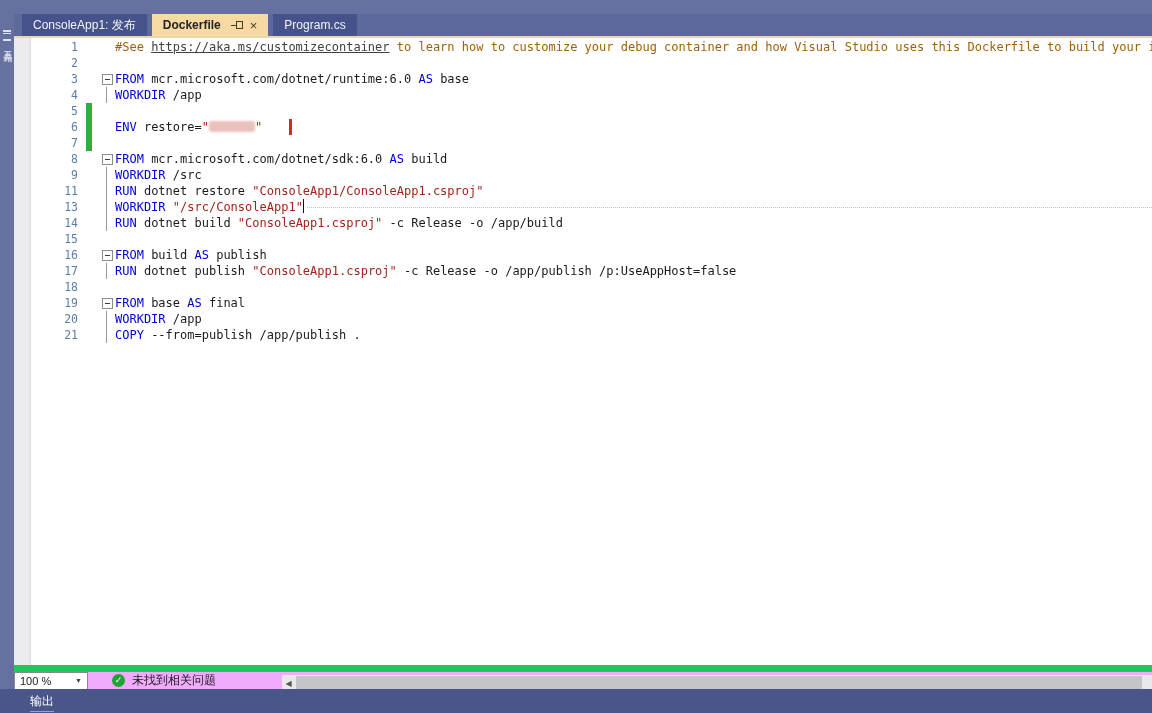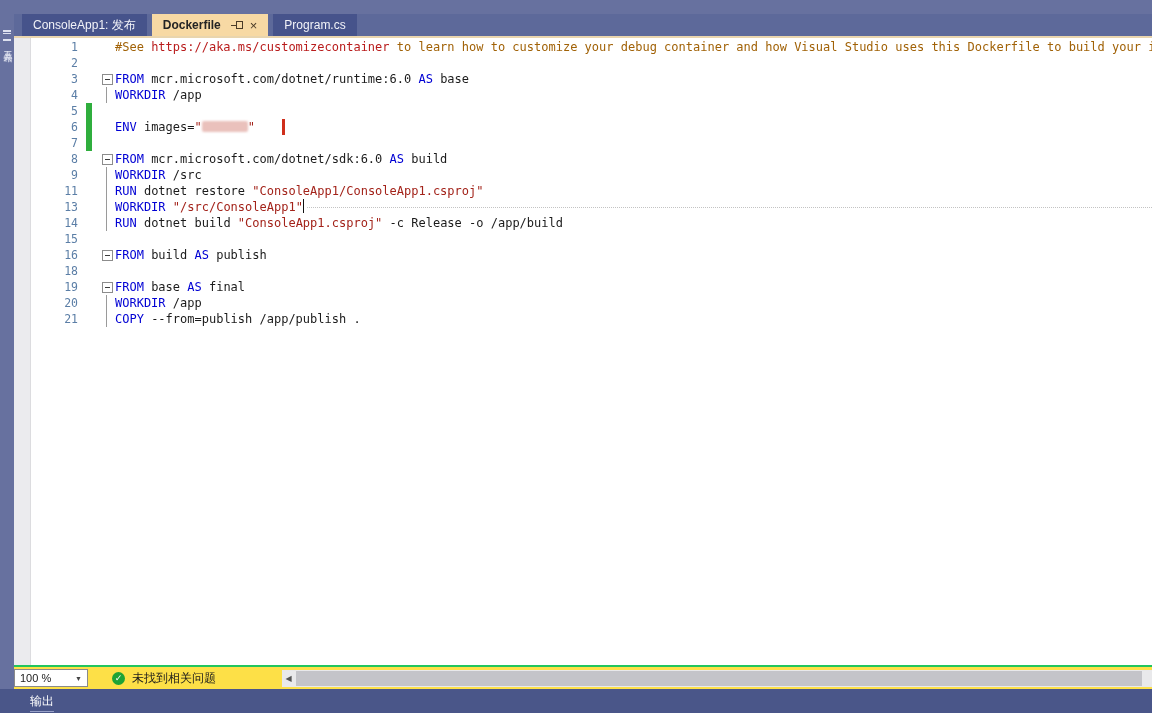--- a/index.html
+++ b/index.html
@@ -39,33 +39,33 @@
   .ln-chg .bar{display:block;width:6px;height:16px;background:#2fae3d;}
   .ln-fold{width:14px;flex:none;position:relative;margin-left:8px;}
   .fm{position:absolute;left:1px;top:3px;width:9px;height:9px;border:1px solid #8c8c8c;background:#fff;box-sizing:content-box;}
   .fm::after{content:"";position:absolute;left:2px;top:4px;width:5px;height:1px;background:#3c3c3c;}
   .fg{position:absolute;left:5px;top:0;width:1px;height:16px;background:#9a9a9a;}
   .ln-code{flex:1;display:flex;min-width:0;overflow:hidden;color:#1b1b1b;}
   .txt{white-space:pre;}
   .sg-kw{color:#0000d4;}
   .sg-str{color:#a3231a;}
   .sg-com{color:#a16207;}
-  .sg-link{color:#b91c1c;text-align:right;}
+  .sg-link{color:#404040;text-decoration:underline;text-align:right;}
   .sg-pl{color:#1b1b1b;}
   .redact{display:inline-block;width:46px;height:11px;background:#eac1bc;border-radius:2px;
           filter:blur(1.2px);vertical-align:-1px;}
   .caret{display:inline-block;width:1.5px;height:14px;background:#111;vertical-align:-2px;}
   .trail{flex:1;border-bottom:1px dotted #c3c3c3;margin-bottom:7px;margin-left:3px;}
   .red-box{position:relative;display:inline-block;}
   .red-box::before{content:"";position:absolute;left:-10px;right:-30px;top:-9px;bottom:-8px;
                    border:3px solid #cf2e1b;border-radius:6px;pointer-events:none;}
 
   
-  .bottom-bar{position:absolute;left:14px;top:665px;width:1138px;height:24px;background:#fde047;
-              border-top:2px solid #22c55e;box-sizing:border-box;display:flex;align-items:center;font-size:12px;color:#1b1b1b;}
+  .bottom-bar{position:absolute;left:14px;top:665px;width:1138px;height:24px;background:#f0abfc;
+              border-top:7px solid #22c55e;box-sizing:border-box;display:flex;align-items:center;font-size:12px;color:#1b1b1b;}
   .zoom-box{width:74px;height:18px;background:#fff;border:1px solid #8a8a8a;box-sizing:border-box;
             display:flex;align-items:center;justify-content:space-between;padding:0 5px;font-size:11px;color:#222;}
   .zoom-caret{font-size:7px;color:#444;}
   .status{display:flex;align-items:center;margin-left:24px;}
   .chk{width:13px;height:13px;border-radius:50%;background:#1ea335;color:#fff;font-size:9px;
        line-height:13px;text-align:center;margin-right:7px;flex:none;}
   .hscroll{position:absolute;left:268px;right:0;top:3px;height:17px;background:#e9e9eb;}
   .harrow{position:absolute;left:0;top:0;width:13px;height:17px;font-size:8px;color:#555;
           display:flex;align-items:center;justify-content:center;}
   .hthumb{position:absolute;left:14px;right:10px;top:1px;height:15px;background:#c4c4c9;}
@@ -151,21 +151,21 @@
           <span class="txt"></span>
         </div>
       </div>
       <div class="ln-row">
         <div class="ln-num">6</div>
         <div class="ln-chg">
           <i class="bar"></i>
         </div>
         <div class="ln-fold"></div>
         <div class="ln-code">
-          <span class="red-box"><span class="txt"><span class="sg-kw">ENV</span><span class="sg-pl"> images=</span><span class="sg-str">"</span><span class="redact"></span><span class="sg-str">"</span></span></span>
+          <span class="red-box"><span class="txt"><span class="sg-kw">ENV</span><span class="sg-pl"> restore=</span><span class="sg-str">"</span><span class="redact"></span><span class="sg-str">"</span></span></span>
         </div>
       </div>
       <div class="ln-row">
         <div class="ln-num">7</div>
         <div class="ln-chg">
           <i class="bar"></i>
         </div>
         <div class="ln-fold"></div>
         <div class="ln-code">
           <span class="txt"></span>
@@ -232,20 +232,30 @@
         </div>
       </div>
       <div class="ln-row">
         <div class="ln-num">16</div>
         <div class="ln-chg"></div>
         <div class="ln-fold">
           <i class="fm"></i>
         </div>
         <div class="ln-code">
           <span class="txt"><span class="sg-kw">FROM</span><span class="sg-pl"> build </span><span class="sg-kw">AS</span><span class="sg-pl"> publish</span></span>
+        </div>
+      </div>
+      <div class="ln-row">
+        <div class="ln-num">17</div>
+        <div class="ln-chg"></div>
+        <div class="ln-fold">
+          <i class="fg"></i>
+        </div>
+        <div class="ln-code">
+          <span class="txt"><span class="sg-kw">RUN</span><span class="sg-pl"> dotnet publish </span><span class="sg-str">"ConsoleApp1.csproj"</span><span class="sg-pl"> -c Release -o /app/publish /p:UseAppHost=false</span></span>
         </div>
       </div>
       <div class="ln-row">
         <div class="ln-num">18</div>
         <div class="ln-chg"></div>
         <div class="ln-fold"></div>
         <div class="ln-code">
           <span class="txt"></span>
         </div>
       </div>

